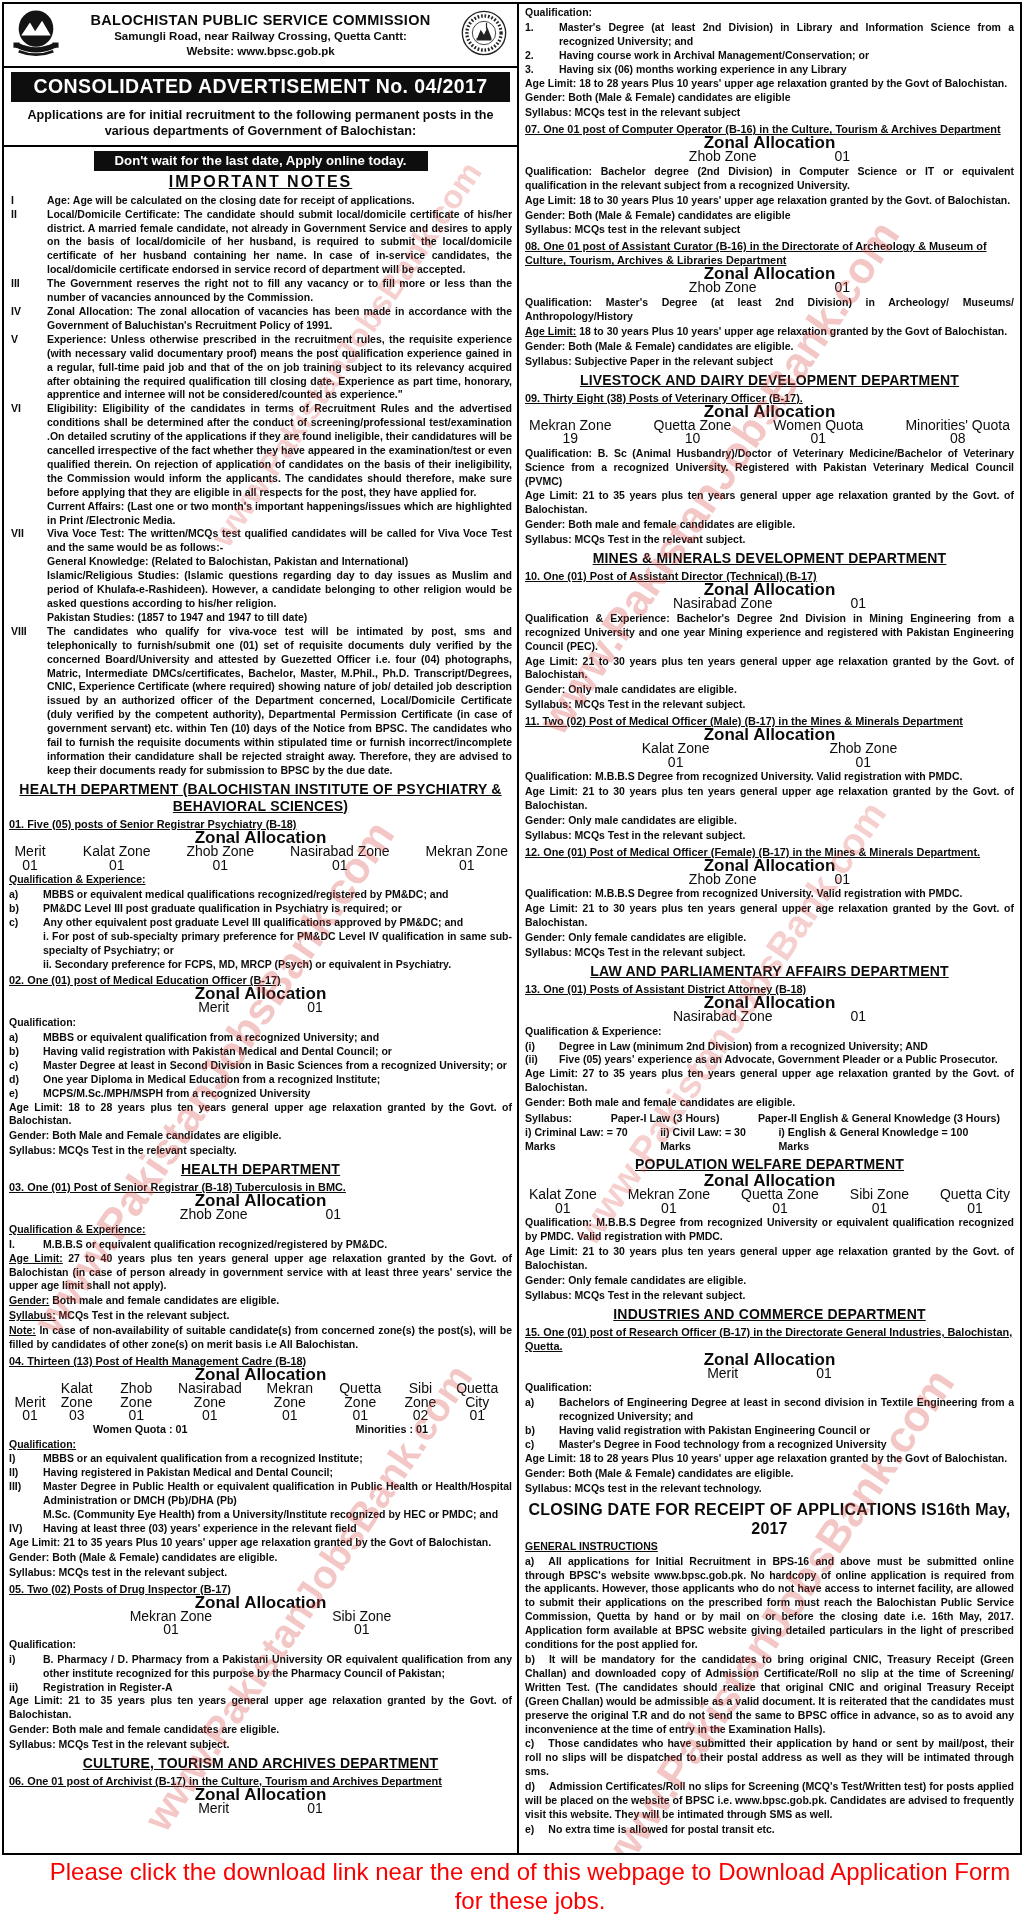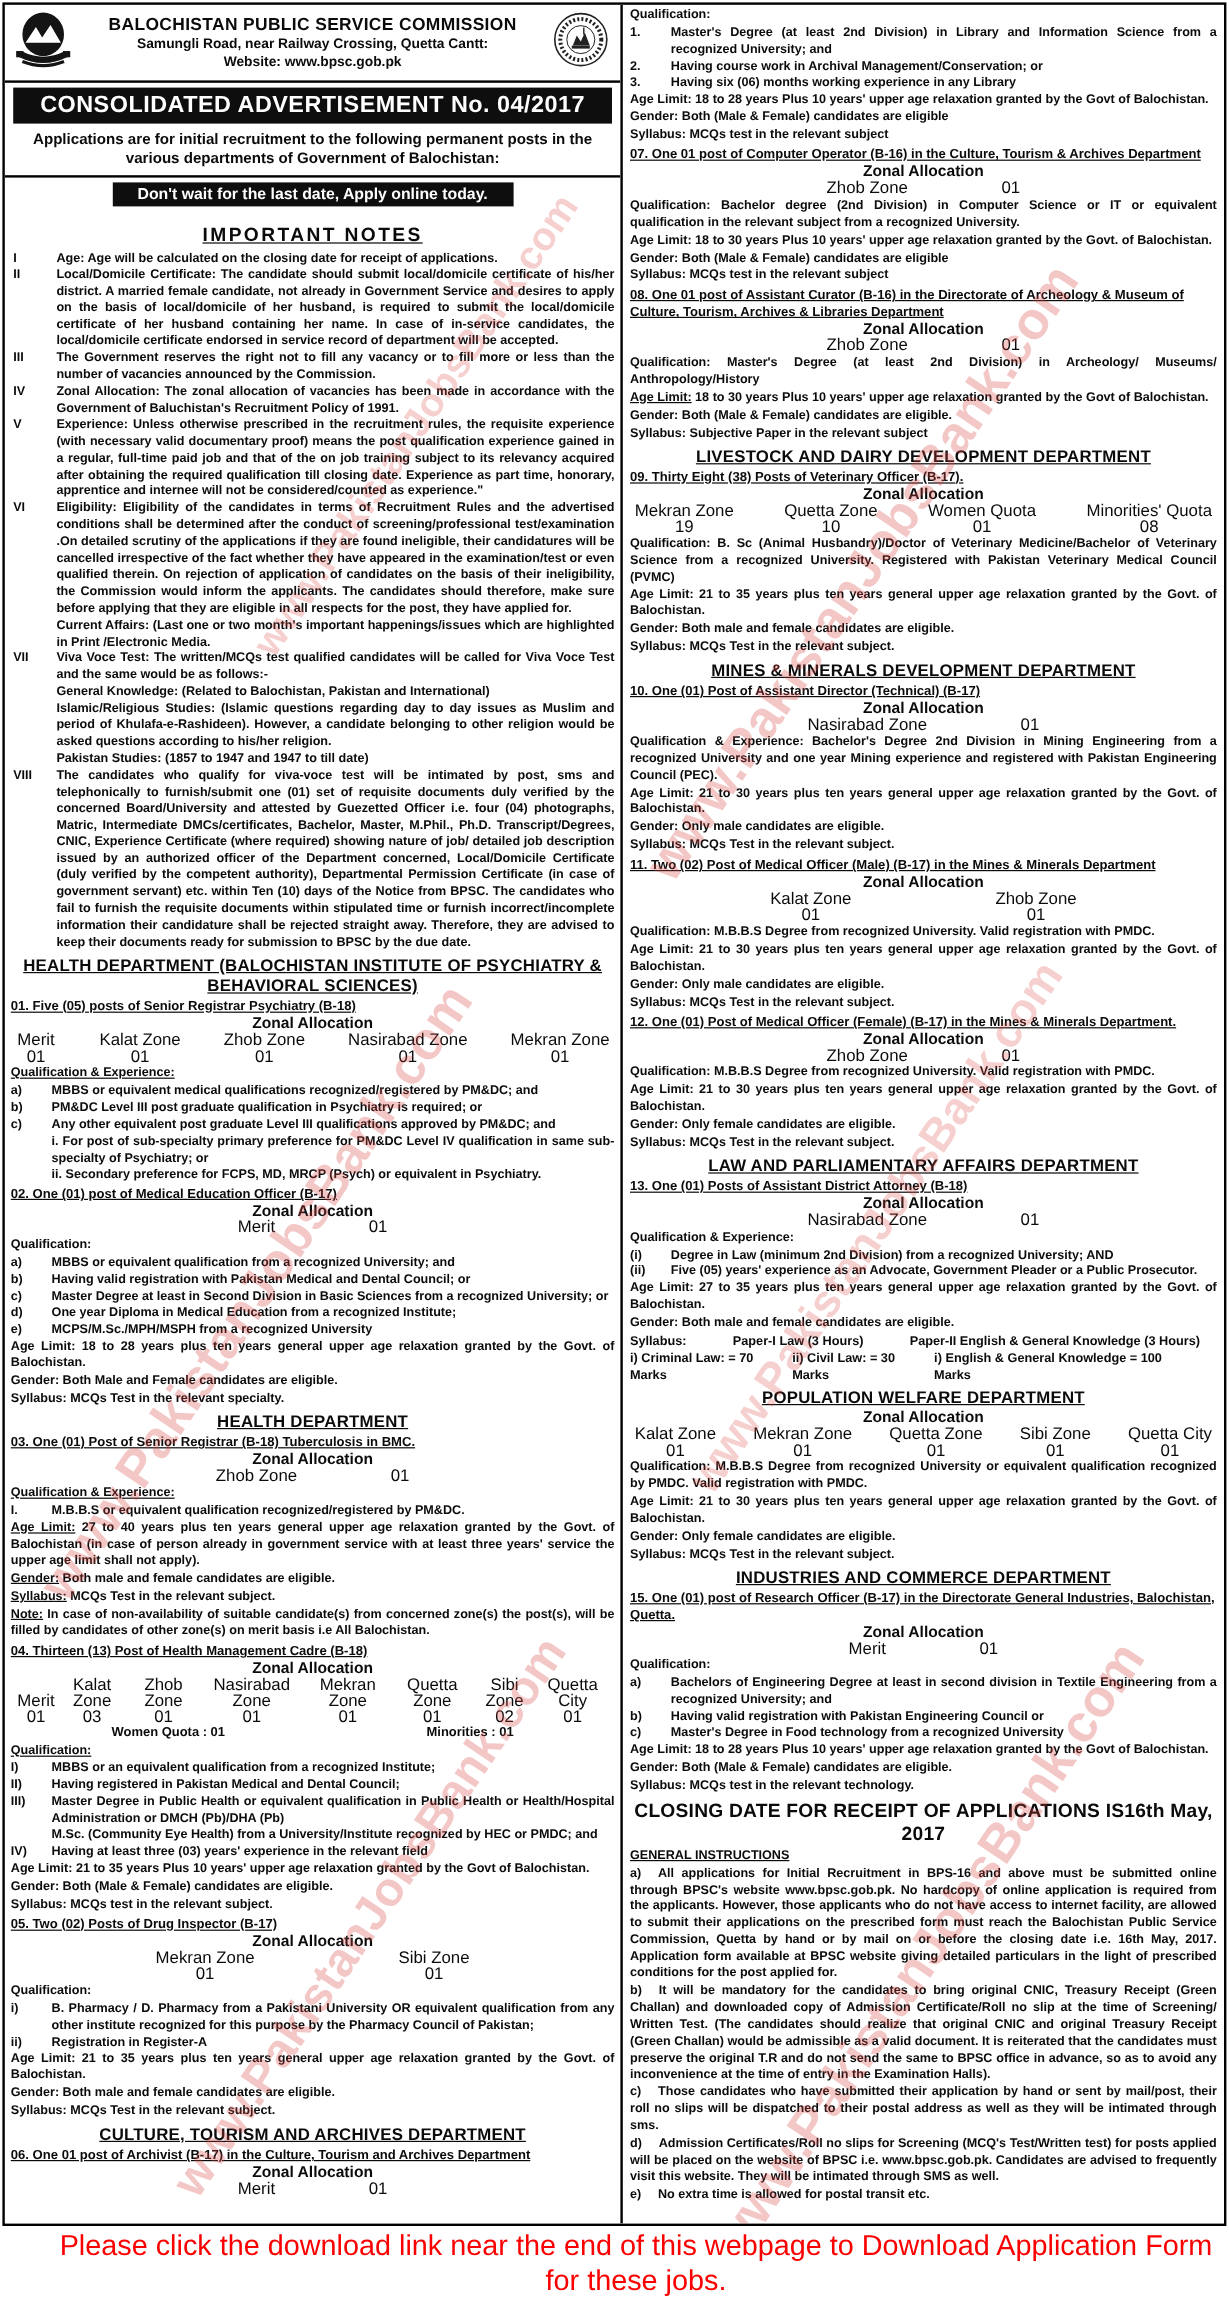--- a/index.html
+++ b/index.html
@@ -16,21 +16,21 @@
     padding:3px 6px; border-bottom:2px solid #000; }
   .hdr-mid { flex:1; text-align:center; }
   .org { font-size:14.5px; font-weight:800; letter-spacing:.3px; line-height:1.25; }
   .addr,.web { font-size:11.5px; font-weight:800; line-height:1.3; }
   .logo { flex:0 0 52px; }
   .titlebar { background:#0e0e0e; color:#fff; text-align:center; font-size:19.5px;
     font-weight:800; letter-spacing:.4px; margin:4px 2px 3px 2px; padding:3px 0 4px; }
   .intro { font-size:12.6px; font-weight:800; text-align:center; margin:0 -5px;
     padding:2px 10px 5px; border-bottom:2px solid #000; line-height:1.3; }
   .applybar { background:#0e0e0e; color:#fff; text-align:center; font-size:13.2px;
-    font-weight:800; width:334px; margin:4px auto 16px; padding:2px 0 3px; }
+    font-weight:800; width:334px; margin:4px auto 2px; padding:2px 0 3px; }
 
   
   .notes-h { font-size:16px; font-weight:800; text-align:center; letter-spacing:2px;
     text-decoration:underline; margin:2px 0 3px; }
   .sec { font-size:14px; font-weight:800; text-align:center; text-decoration:underline;
     margin:3px 0 1px; line-height:1.22; letter-spacing:.2px; }
   .sec.big { font-size:16px; text-decoration:none; margin:4px 0 1px; letter-spacing:.2px; }
   .post { font-size:10.9px; font-weight:800; text-decoration:underline;
     margin:2px 0 0; line-height:14px; }
   .para { font-size:10.5px; font-weight:700; line-height:13.9px; text-align:justify;
@@ -38,21 +38,21 @@
   .lead { font-weight:800; }
   .lead.u { text-decoration:underline; }
   .minline { font-weight:800; padding-right:14px; }
   .li { display:flex; font-size:10.5px; font-weight:700; line-height:13.9px; }
   .li .m { flex:0 0 34px; font-weight:800; }
   .li .litxt { flex:1; text-align:justify; }
   .note .m { flex:0 0 38px; padding-left:2px; }
 
   
   .zonal { margin:0 0 1px; }
-  .ztitle { font-size:13px; font-weight:800; text-align:center; line-height:14px; }
+  .ztitle { font-size:17px; font-weight:800; text-align:center; line-height:14px; }
   .zrow { display:flex; padding:0 4px; font-size:14px; font-weight:400; line-height:13.6px;align-items:flex-end; }
   .zrow.single { justify-content:center; gap:78px; }
   .zrow.two { justify-content:center; gap:120px; }
   .zrow.spread { justify-content:space-between; }
   .zcell { text-align:center; min-width:34px; }
   .zextra { display:flex; justify-content:space-around; font-size:10.8px;
     font-weight:800; line-height:13.8px; }
   .colrow { display:flex; justify-content:space-between; font-size:10.6px;
     font-weight:800; line-height:14px; padding-right:14px; }
 

